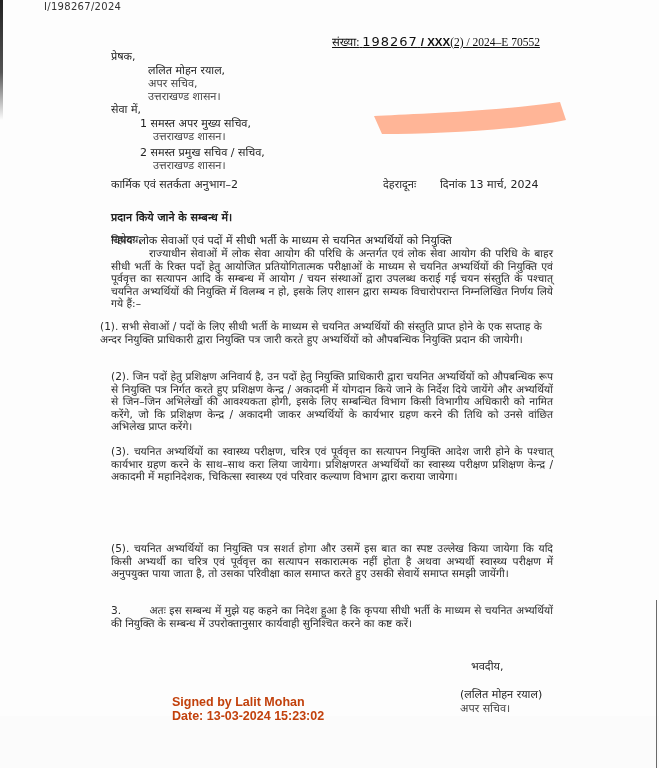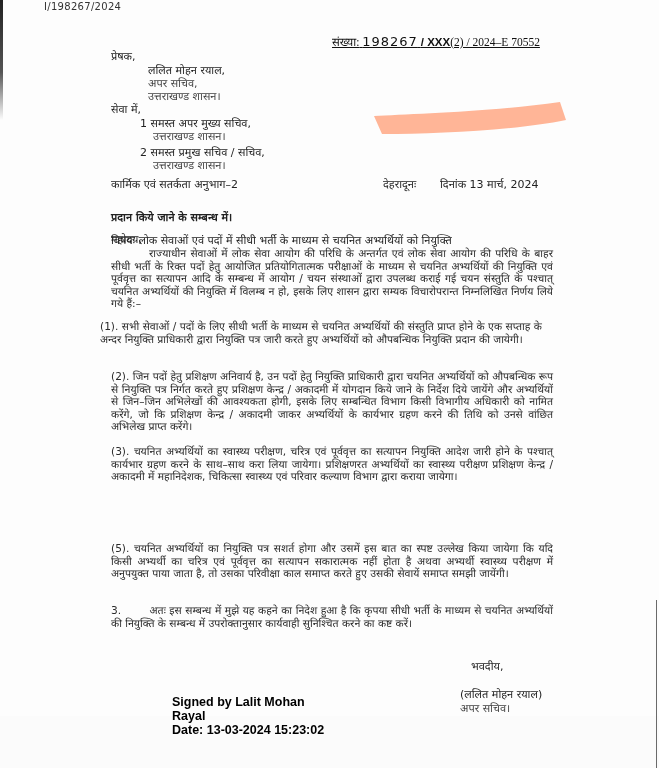--- a/index.html
+++ b/index.html
@@ -33,21 +33,21 @@
   .sub { color:#444; }
   .para {
     position:absolute; left:85px; width:468px;
     font-size:10.6px; line-height:12.6px; color:#2a2a2a;
     text-align:justify; text-align-last:left;
   }
   .para.indent { text-indent:60px; }
   .subject { font-weight:normal;margin-top:36px; }
   .sign-stamp {
     left:172px; top:695px; font-family:"Liberation Sans", sans-serif;
-    font-weight:bold; font-size:12.5px; line-height:14px; color:#000000;
+    font-weight:bold; font-size:12.5px; line-height:14px; color:#c2410c;
   }
   .sig-name { left:460px; top:686px; font-size:11px; color:#222; text-align:center; }
   .sig-desig { left:460px; top:700px; font-size:11px; color:#444; }
 </style>
 </head>
 <body>
 
 <div class="page">
   <div class="edge-left"></div>
   <div class="edge-right"></div>
@@ -91,19 +91,18 @@
   <div class="para" style="top:320px;left:100px;width:442px;">(1). सभी सेवाओं / पदों के लिए सीधी भर्ती के माध्यम से चयनित अभ्यर्थियों की संस्तुति प्राप्त होने के एक सप्ताह के अन्दर नियुक्ति प्राधिकारी द्वारा नियुक्ति पत्र जारी करते हुए अभ्यर्थियों को औपबन्धिक नियुक्ति प्रदान की जायेगी।</div>
   <div class="para" style="top:370px;left:111px;width:442px;">(2). जिन पदों हेतु प्रशिक्षण अनिवार्य है, उन पदों हेतु नियुक्ति प्राधिकारी द्वारा चयनित अभ्यर्थियों को औपबन्धिक रूप से नियुक्ति पत्र निर्गत करते हुए प्रशिक्षण केन्द्र / अकादमी में योगदान किये जाने के निर्देश दिये जायेंगे और अभ्यर्थियों से जिन–जिन अभिलेखों की आवश्यकता होगी, इसके लिए सम्बन्धित विभाग किसी विभागीय अधिकारी को नामित करेंगे, जो कि प्रशिक्षण केन्द्र / अकादमी जाकर अभ्यर्थियों के कार्यभार ग्रहण करने की तिथि को उनसे वांछित अभिलेख प्राप्त करेंगे।</div>
   <div class="para" style="top:445px;left:111px;width:442px;">(3). चयनित अभ्यर्थियों का स्वास्थ्य परीक्षण, चरित्र एवं पूर्ववृत्त का सत्यापन नियुक्ति आदेश जारी होने के पश्चात् कार्यभार ग्रहण करने के साथ–साथ करा लिया जायेगा। प्रशिक्षणरत अभ्यर्थियों का स्वास्थ्य परीक्षण प्रशिक्षण केन्द्र / अकादमी में महानिदेशक, चिकित्सा स्वास्थ्य एवं परिवार कल्याण विभाग द्वारा कराया जायेगा।</div>
   <div class="para" style="top:542px;left:111px;width:442px;">(5). चयनित अभ्यर्थियों का नियुक्ति पत्र सशर्त होगा और उसमें इस बात का स्पष्ट उल्लेख किया जायेगा कि यदि किसी अभ्यर्थी का चरित्र एवं पूर्ववृत्त का सत्यापन सकारात्मक नहीं होता है अथवा अभ्यर्थी स्वास्थ्य परीक्षण में अनुपयुक्त पाया जाता है, तो उसका परिवीक्षा काल समाप्त करते हुए उसकी सेवायें समाप्त समझी जायेंगी।</div>
   <div class="para" style="top:604px;left:111px;width:442px;white-space:pre-wrap;">3.        अतः इस सम्बन्ध में मुझे यह कहने का निदेश हुआ है कि कृपया सीधी भर्ती के माध्यम से चयनित अभ्यर्थियों की नियुक्ति के सम्बन्ध में उपरोक्तानुसार कार्यवाही सुनिश्चित करने का कष्ट करें।</div>
 
   <div class="abs t" style="left:471px;top:652px;margin-top:8px;">भवदीय,</div>
 
   <div class="abs sign-stamp">
     <div>Signed by Lalit Mohan</div>
-    <div>Rayal</div>
     <div>Date: 13-03-2024 15:23:02</div>
   </div>
 
   <div class="abs sig-name">(ललित मोहन रयाल)</div>
   <div class="abs sig-desig">अपर सचिव।</div>
 </div>
 
 </body></html>

